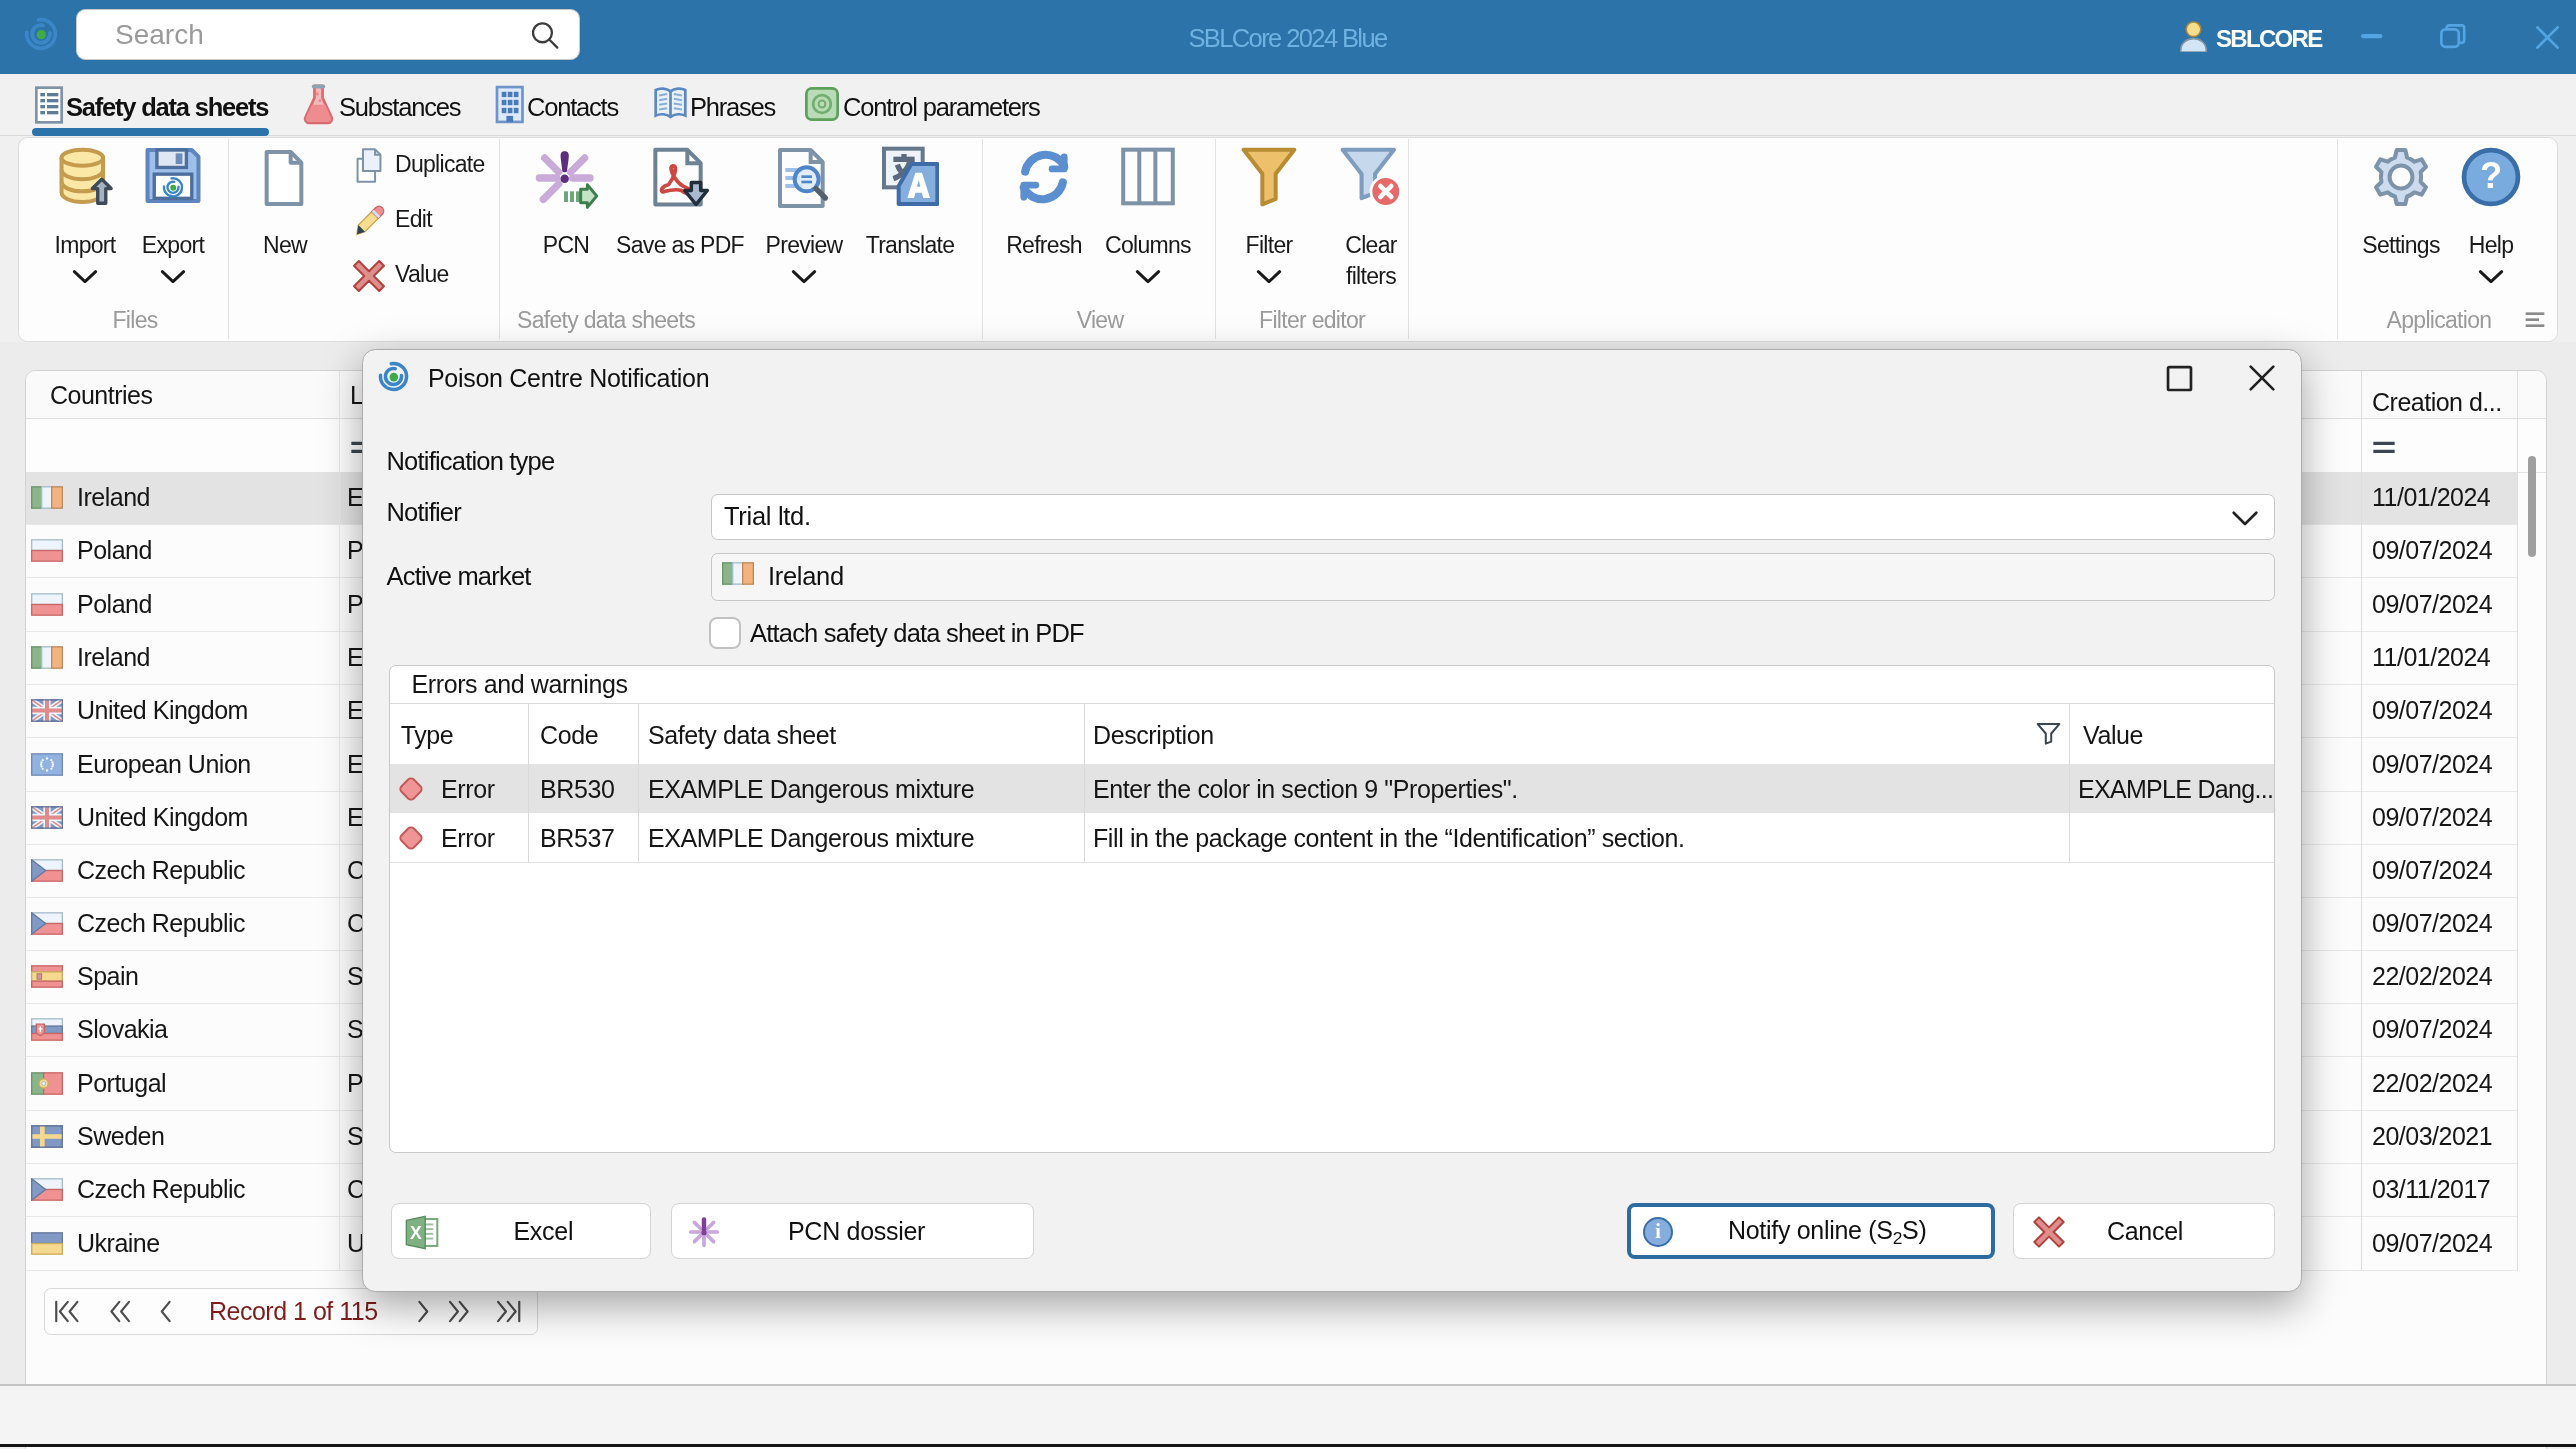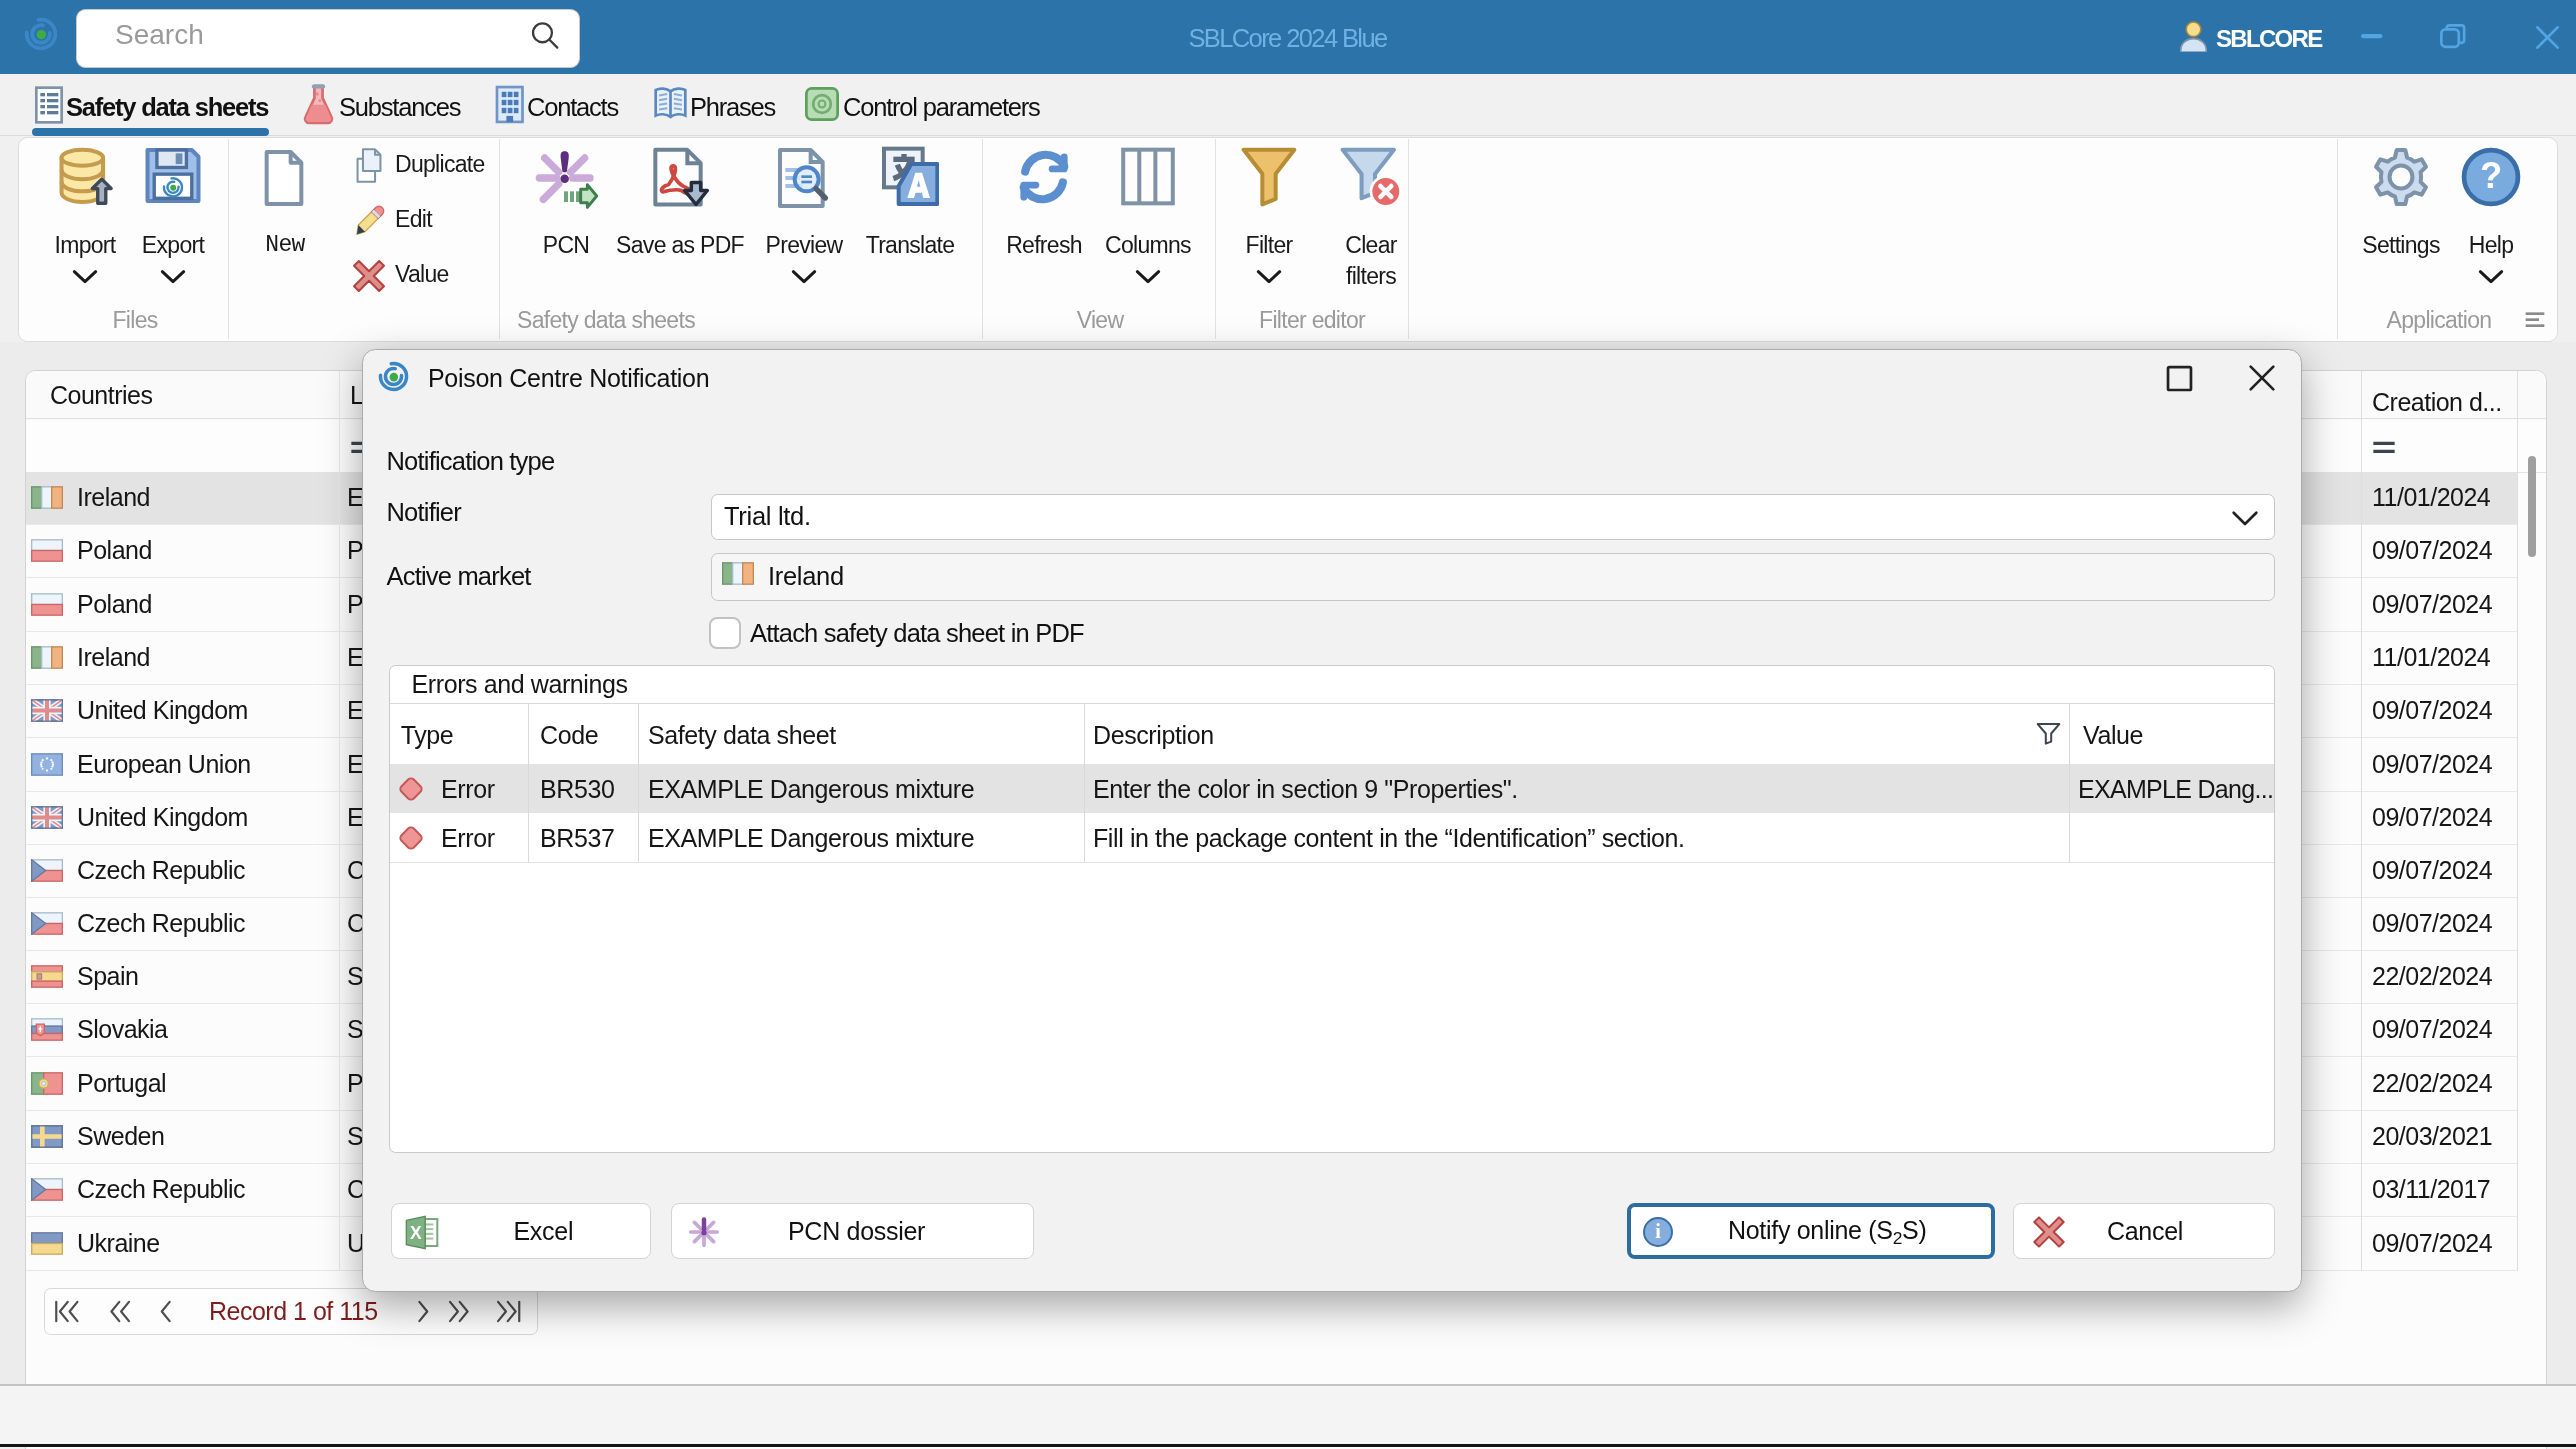--- a/index.html
+++ b/index.html
@@ -3,21 +3,21 @@
 <meta charset="utf-8">
 <style>
 * { margin:0; padding:0; box-sizing:border-box; }
 html,body { width:2576px; height:1449px; overflow:hidden; }
 body { font-family:"Liberation Sans", sans-serif; position:relative; background:#f0f0f0; color:#1a1a1a; }
 .abs { position:absolute; }
 svg { display:block; }
 
 
 #titlebar { position:absolute; left:0; top:0; width:2576px; height:74px; background:#2b73a8; }
-#searchbox { position:absolute; left:76px; top:8.7px; width:504px; height:59px; background:#fff; border:1.3px solid #c9c9c9; border-radius:9.4px; }
+#searchbox { position:absolute; left:76px; top:8.7px; width:504px; height:51px; background:#fff; border:1.3px solid #c9c9c9; border-radius:9.4px; }
 #searchbox .ph { position:absolute; left:38px; top:9.4px; font-size:28px; color:#9a9a9a; }
 #apptitle { position:absolute; left:1140px; top:0; width:295px; height:72px; line-height:76px; text-align:center; font-size:25.5px; color:#6fb2e2; letter-spacing:-1.6px;}
 #userlbl { position:absolute; left:2216px; top:0; height:74px; line-height:78px; font-size:24px; font-weight:bold; color:#ffffff; letter-spacing:-1.7px;}
 
 
 #tabbar { position:absolute; left:0; top:74px; width:2576px; height:62px; background:#f1f1f1; border-bottom:1.3px solid #dadada; }
 .tab { position:absolute; top:4px; height:59px; display:flex; align-items:center; font-size:25.5px; color:#111; letter-spacing:-1.2px; }
 .tab b { font-weight:bold; }
 .tabico { position:absolute; top:12px; }
 #tabline { position:absolute; left:32px; top:54px; width:237px; height:8px; border-radius:4px; background:#2b73a8; }
@@ -210,21 +210,21 @@
   </svg>
   <div class="rbtnlbl" style="left:154px;">Export</div>
   <svg class="chev" style="left:154px; top:131px;" width="27" height="16" viewBox="0 0 40 24">
       <path d="M 4 4 L 20 19 L 36 4" fill="none" stroke="#1a1a1a" stroke-width="4.5" stroke-linecap="round" stroke-linejoin="round"></path>
     </svg>
 
   <svg class="ricon" style="left:265px; top:10.7px;" width="40" height="58" viewBox="0 0 30 43">
     <path d="M 2 2 L 20 2 L 28 10 L 28 41 L 2 41 Z" fill="#fff" stroke="#7e93a8" stroke-width="3" stroke-linejoin="round"></path>
     <path d="M 20 2 L 20 10 L 28 10" fill="none" stroke="#7e93a8" stroke-width="3" stroke-linejoin="round"></path>
   </svg>
-  <div class="rbtnlbl" style="left:266px;font-family:Liberation Mono, monospace;">New</div>
+  <div class="rbtnlbl" style="left:266px;">New</div>
 
   <svg class="rsmalllbl" style="left:333px; top:10px;" width="34" height="35" viewBox="0 0 50 52">
     <path d="M 16 2 L 34 2 L 42 10 L 42 34 L 16 34 Z" fill="#eaf1fb" stroke="#7e93a8" stroke-width="3" stroke-linejoin="round"></path>
     <path d="M 34 2 L 34 10 L 42 10" fill="none" stroke="#7e93a8" stroke-width="3"></path>
     <path d="M 8 16 L 8 50 L 34 50 L 34 34 L 16 34 L 16 16 Z" fill="#ffffff" stroke="#7e93a8" stroke-width="3" stroke-linejoin="round"></path>
   </svg>
   <div class="rsmalllbl" style="left:376px; top:13.4px;">Duplicate</div>
   <svg class="rsmalllbl" style="left:334px; top:67px;" width="32" height="32" viewBox="0 0 48 48">
     <path d="M 34 4 L 44 14 L 18 40 L 6 44 L 8 30 Z" fill="#f7dd90" stroke="#c9a748" stroke-width="2"></path>
     <path d="M 34 4 a 7 7 0 0 1 10 10 L 38 20 L 28 10 Z" fill="#f28f8f" stroke="#c96b6b" stroke-width="2"></path>

